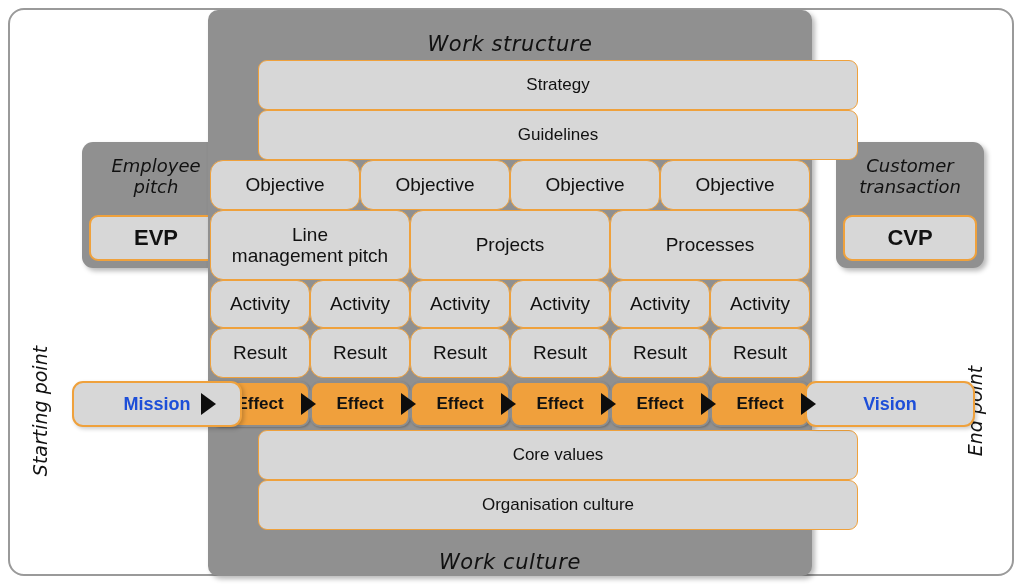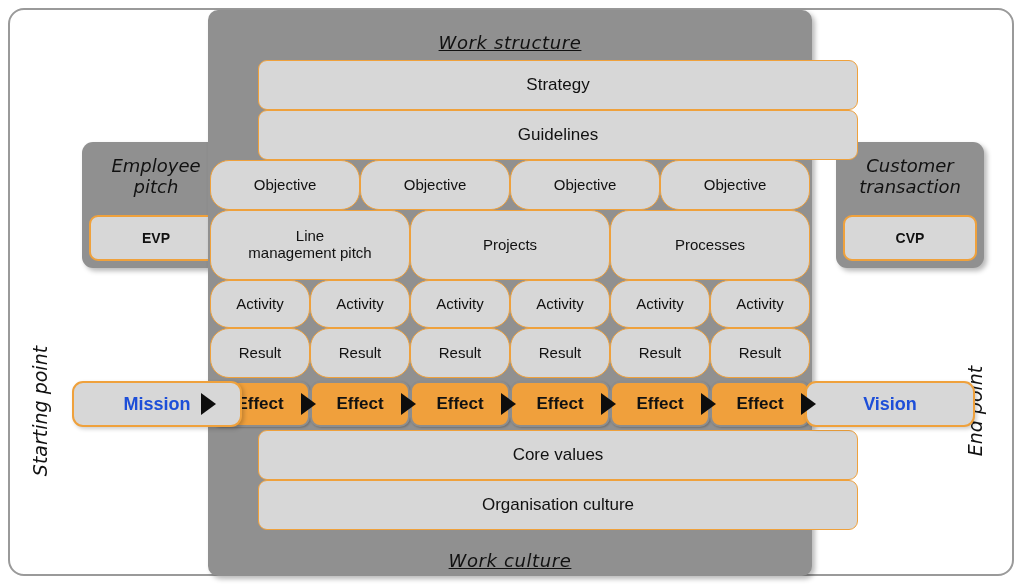--- a/index.html
+++ b/index.html
@@ -16,40 +16,39 @@
   }
 
   
   #work-panel{
     position:absolute;left:208px;top:10px;width:604px;height:566px;
     background:#909090;border-radius:10px 10px 10px 10px;
     box-shadow:3px 3px 5px rgba(0,0,0,.28);
   }
   .panel-caption{
     position:absolute;left:0;width:100%;text-align:center;
-    color:#111;font-size:18px;letter-spacing:.6px;
+    color:#111;font-size:21px;letter-spacing:.6px;
     font-family:"DejaVu Sans",sans-serif;font-weight:400;
     font-style:italic;
-    text-decoration:underline;
   }
   #work-structure-caption{top:22px;}
   #work-culture-caption{top:540px;}
 
   
   .row{
     position:absolute;left:210px;width:600px;box-sizing:border-box;
     background:#d7d7d7;border:1.6px solid #efa13c;border-radius:9px;
     display:flex;align-items:center;justify-content:center;
     color:#111;font-size:17px;font-weight:400;margin-left:48px;
   }
   .rowcell{
     position:absolute;box-sizing:border-box;
-    background:#d7d7d7;border:1.6px solid #efa13c;border-radius:19px;
+    background:#d7d7d7;border:1.6px solid #efa13c;border-radius:13px;
     display:flex;align-items:center;justify-content:center;
-    text-align:center;color:#111;font-size:15px;line-height:1.12;
+    text-align:center;color:#111;font-size:19px;line-height:1.12;
     padding:0 4px;
   }
 
   
   .effect-cell{
     position:absolute;box-sizing:border-box;
     background:#f0a03c;border:2px solid #8d8d8d;border-radius:10px;
     display:flex;align-items:center;justify-content:center;
     color:#111;font-size:17px;font-weight:700;
     box-shadow:1px 1px 2px rgba(0,0,0,.22);
@@ -79,21 +78,21 @@
   }
   .pitch-title{
     position:absolute;left:0;top:13px;width:100%;text-align:center;
     color:#111;font-size:18px;line-height:1.18;
     font-family:"DejaVu Sans",sans-serif;font-style:italic;
   }
   .pitch-sub{
     position:absolute;left:7px;bottom:7px;width:134px;height:46px;
     box-sizing:border-box;background:#d7d7d7;border:2px solid #efa13c;
     border-radius:9px;display:flex;align-items:center;justify-content:center;
-    color:#111;font-size:14px;font-weight:700;
+    color:#111;font-size:22px;font-weight:700;
   }
 
   
   .side-label{
     position:absolute;color:#111;font-size:19px;white-space:nowrap;
     font-family:"DejaVu Sans",sans-serif;font-style:italic;
     transform-origin:center center;
   }
   #starting-point-label{left:-35px;top:400px;width:150px;text-align:center;
     transform:rotate(-90deg);}

